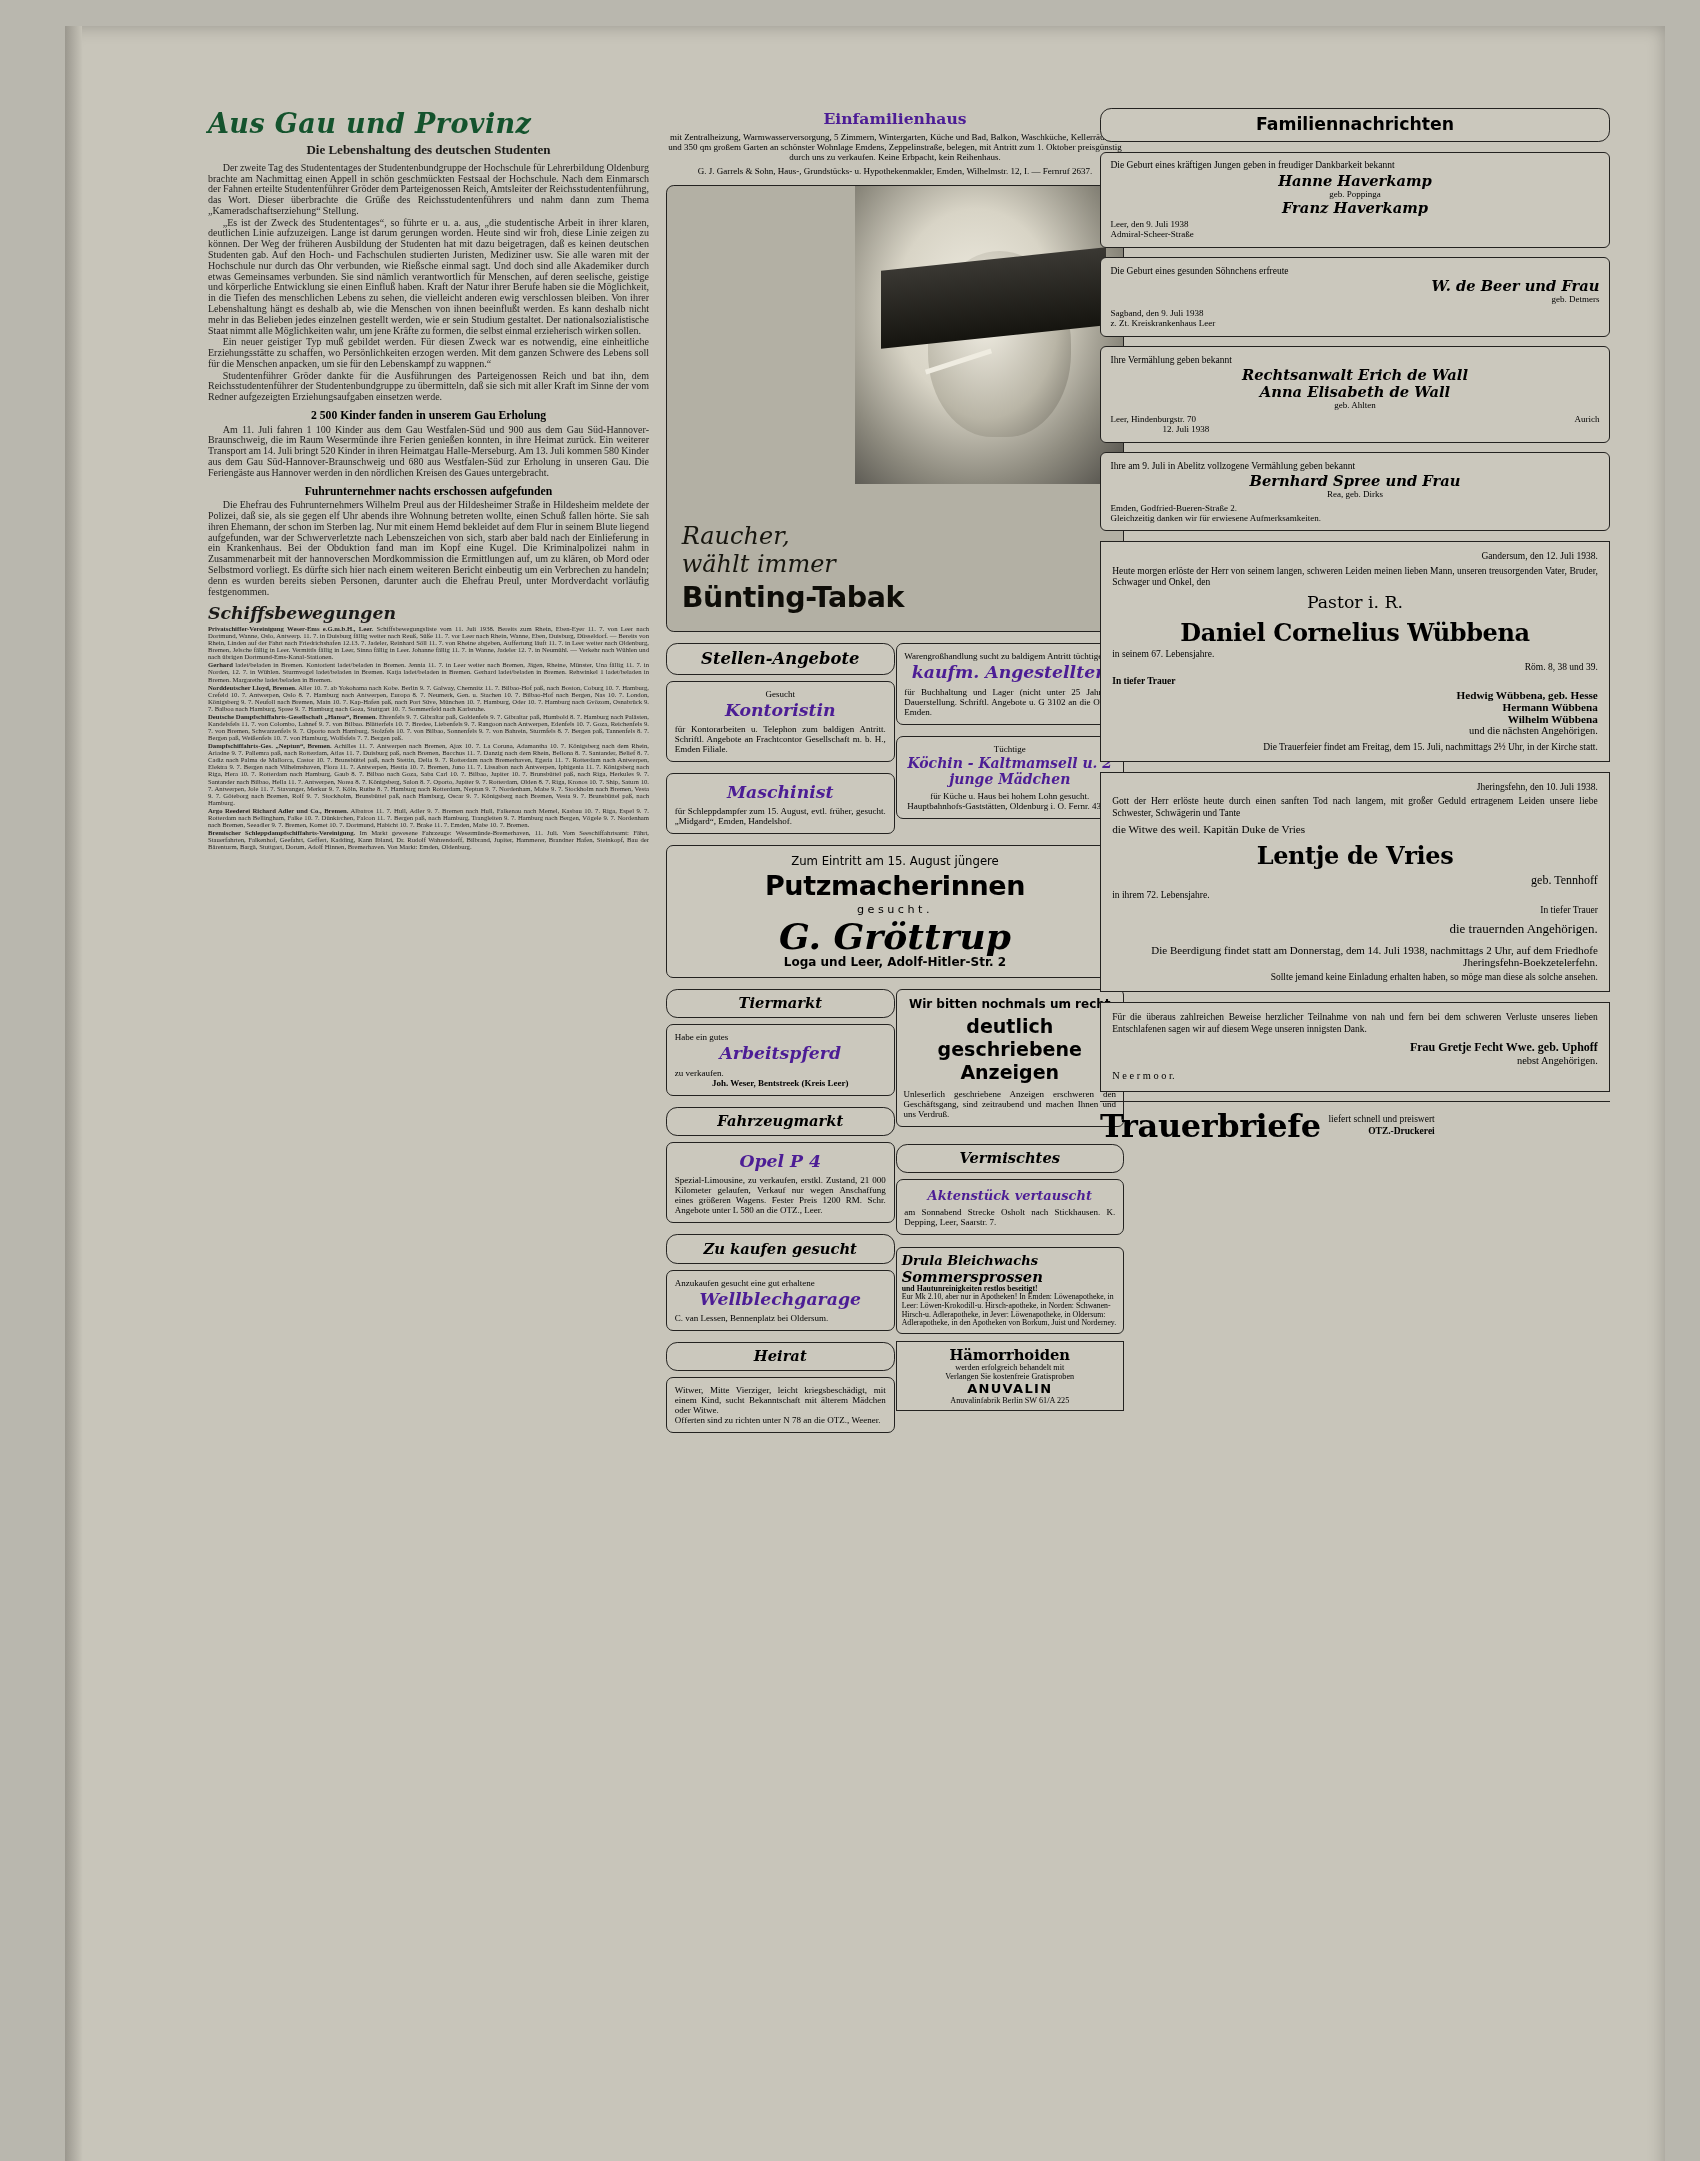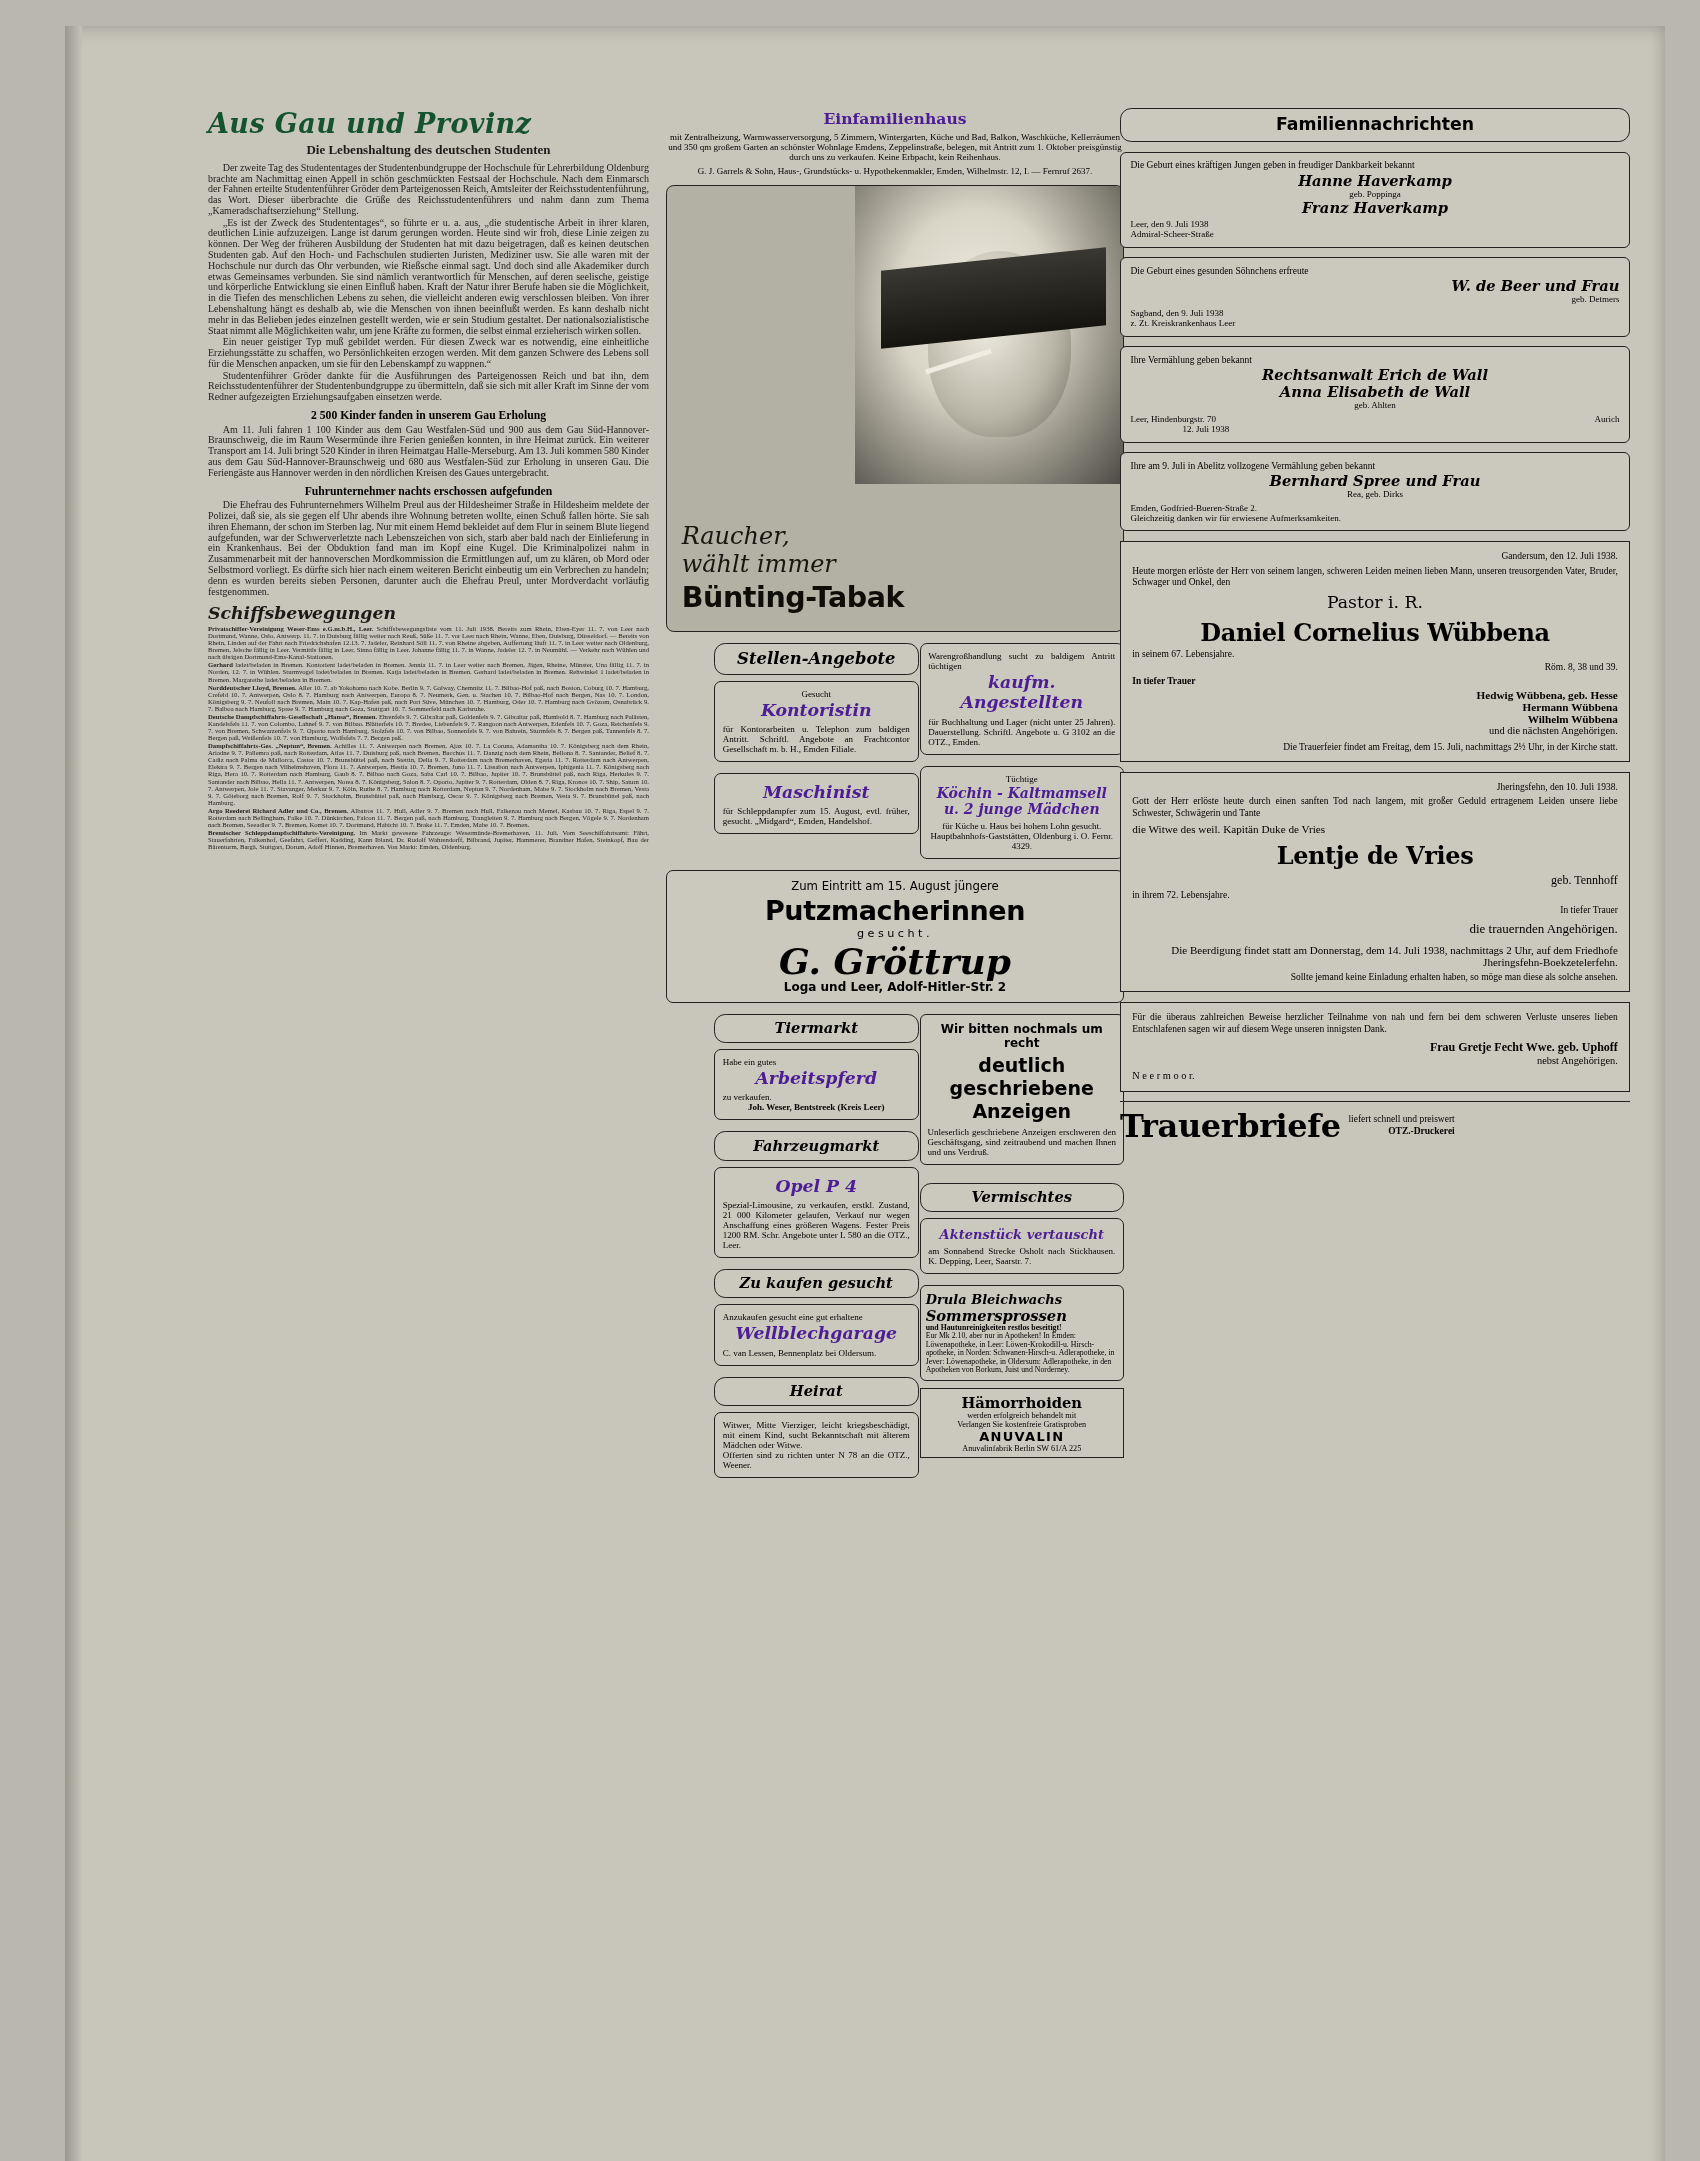--- a/index.html
+++ b/index.html
@@ -19,21 +19,21 @@
   #sheet:before{
     content:"";position:absolute;left:0;top:0;width:17.3px;height:100%;
     background:linear-gradient(90deg,#9a978e,#c5c2b7);
   }
   #inner{
     position:absolute;left:143px;top:82px;width:1440px;height:2213px;
   }
   .col{position:absolute;top:0;}
   .c1{left:0;width:441px;}
   .c2{left:458px;width:458px;}
-  .c3{left:912px;width:510px;}
+  .c3{left:892px;width:510px;}
 
   
   .head-script{
     font-family:"DejaVu Serif", serif;
     font-style:italic;font-weight:bold;
     font-size:27px;letter-spacing:0.4px;color:#14532d;
     margin-bottom:2.6px;
   }
   .subhead{
     text-align:center;font-weight:bold;font-size:13px;color:#1d1c1a;
@@ -158,21 +158,21 @@
   }
   .obit .rank{font-family:"DejaVu Serif",serif;font-size:17.3px;text-align:center;margin-top:3.5px;}
   .obit .c{text-align:right;font-size:9.5px;}
   .trauer{
     display:flex;align-items:center;gap:7.8px;border-top:1.3px solid #232220;padding-top:4.3px;
   }
   .trauer .big{
     font-family:"DejaVu Serif",serif;font-weight:bold;font-size:32px;letter-spacing:-0.4px;
   }
   .trauer .side{font-size:9.5px;line-height:11.2px;}
-  .twocol{display:flex;gap:1px;margin-left:48px;}
+  .twocol{display:flex;gap:1px;}
   .twocol>div{flex:1;}
   .haem{
     border:1.7px solid #232220;background:#cbc8bd;padding:4.3px 5.2px;text-align:center;
   }
   .haem .h1{font-family:"DejaVu Serif",serif;font-weight:bold;font-size:14.7px;}
   .haem .h2{font-size:8.2px;line-height:9px;}
   .haem .h3{font-family:"DejaVu Sans",sans-serif;font-weight:bold;font-size:13px;letter-spacing:1.3px;}
   .stamp{
     border:1.3px solid #232220;border-radius:6px;background:#cbc8bd;padding:5.2px;margin-bottom:7px;
   }

